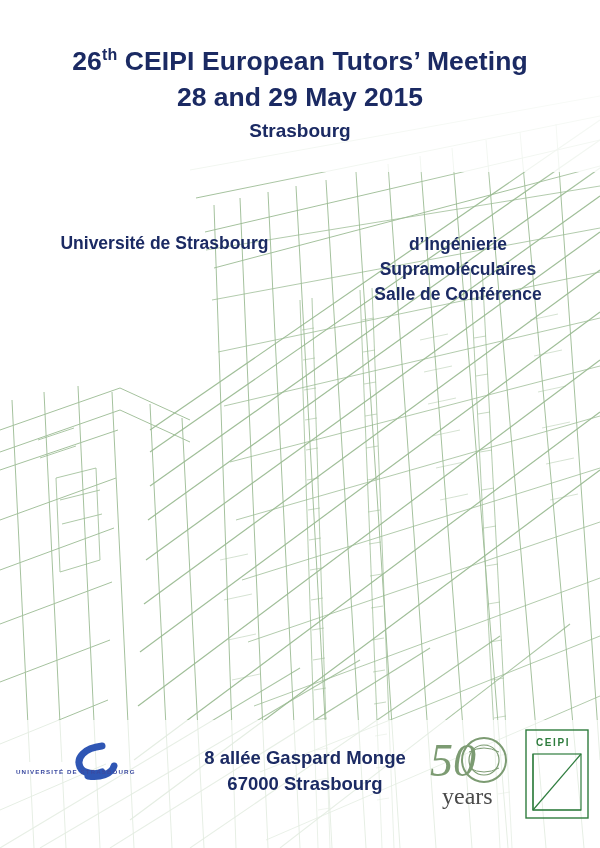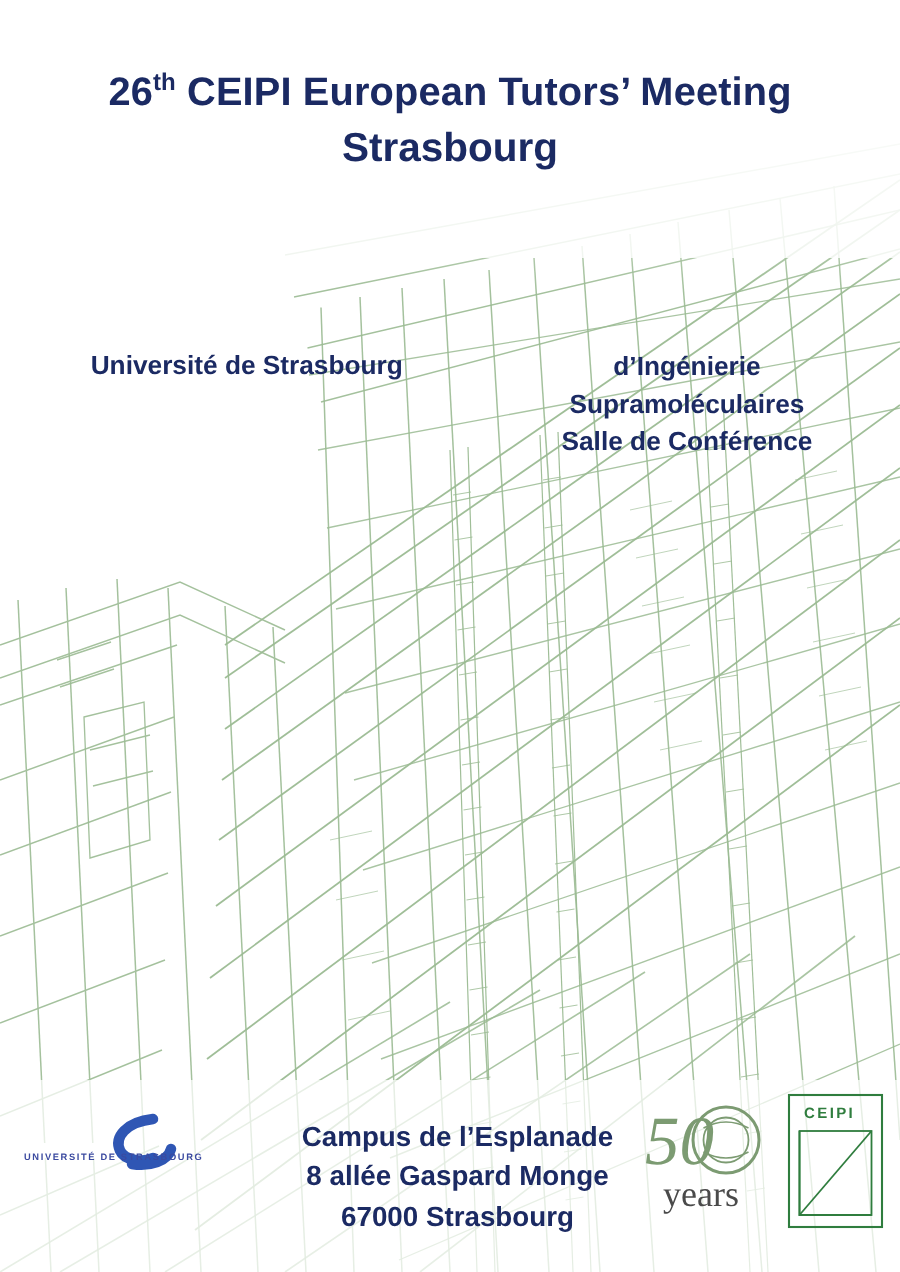--- a/index.html
+++ b/index.html
@@ -61,21 +61,21 @@
     vertical-align: super;
     line-height: 0;
   }
   .title-line2 {
     font-size: 26.5px;
     font-weight: bold;
     line-height: 1.28;
     margin-top: 4px;
   }
   .title-line3 {
-    font-size: 27px;
+    font-size: 19px;
     font-weight: bold;
     line-height: 1.28;
     margin-top: 4px;
   }
 
   .venue-left {
     position: absolute;
     top: 232px;
     left: 12px;
     width: 305px;
@@ -335,33 +335,33 @@
 
     <rect x="0" y="0" width="600" height="430" fill="url(#fadeTop)"></rect>
     <rect x="0" y="0" width="600" height="172" fill="#ffffff" opacity="0.82"></rect>
     <rect x="0" y="720" width="600" height="128" fill="#ffffff" opacity="0.72"></rect>
   </svg>
 
   <div class="content">
 
     <div class="title-block">
       <div class="title-line1"><span>26</span><span class="sup">th</span><span> CEIPI European Tutors’ Meeting</span></div>
+      <div class="title-line2">28 and 29 May 2015</div>
       <div class="title-line3">Strasbourg</div>
     </div>
 
     <div class="venue-left">Université de Strasbourg</div>
 
     <div class="venue-right">
       <div>d’Ingénierie</div>
       <div>Supramoléculaires</div>
       <div>Salle de Conférence</div>
     </div>
 
     <div class="address">
-      <div>Campus de l’Esplanade</div>
       <div>8 allée Gaspard Monge</div>
       <div>67000 Strasbourg</div>
     </div>
 
     <svg class="unistra-logo" viewBox="0 0 140 56" aria-hidden="true">
       <path d="M88 4 C70 6 62 16 66 25 C69 32 82 33 88 30" fill="none" stroke="#2f56b4" stroke-width="7" stroke-linecap="round"></path>
       <path d="M74 34 C86 36 98 32 100 24" fill="none" stroke="#2f56b4" stroke-width="7" stroke-linecap="round"></path>
       <rect x="4" y="20" width="48" height="10" rx="1" fill="#ffffff"></rect>
     </svg>
     <div class="unistra-text">UNIVERSITÉ DE STRASBOURG</div>

